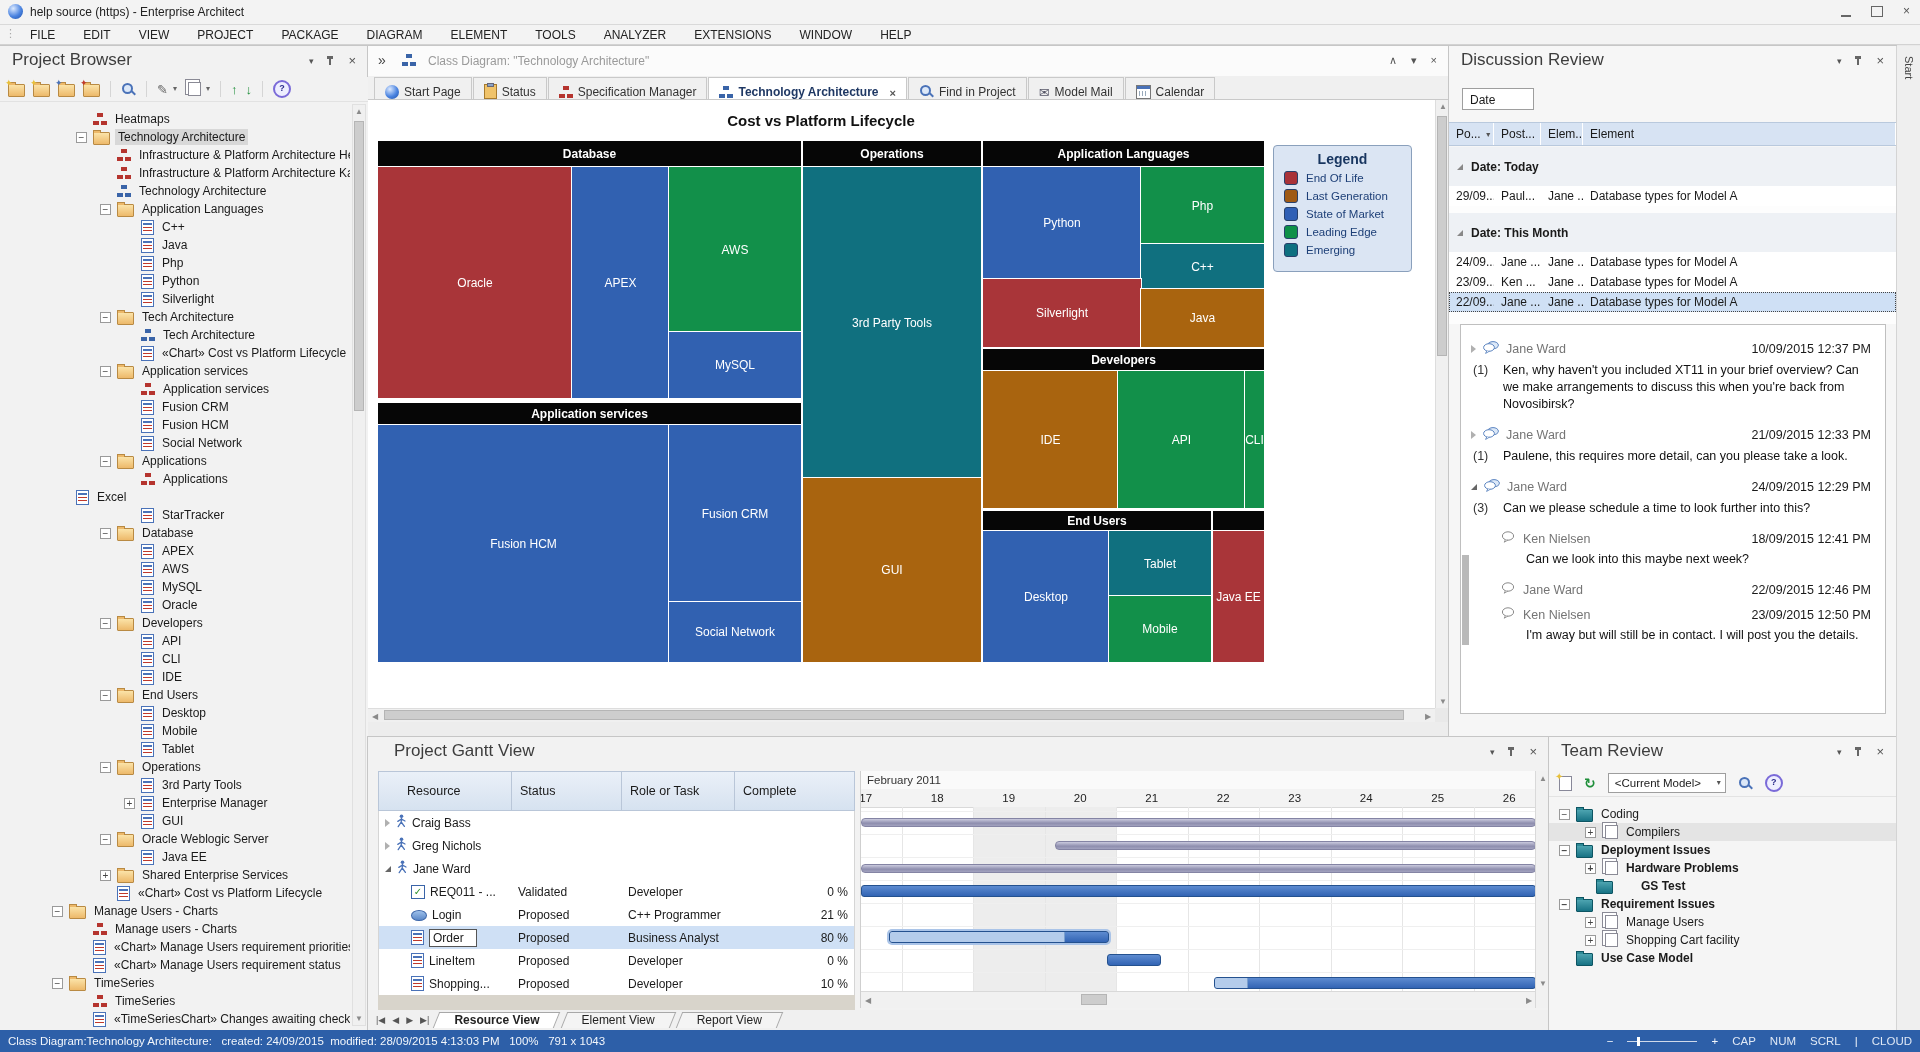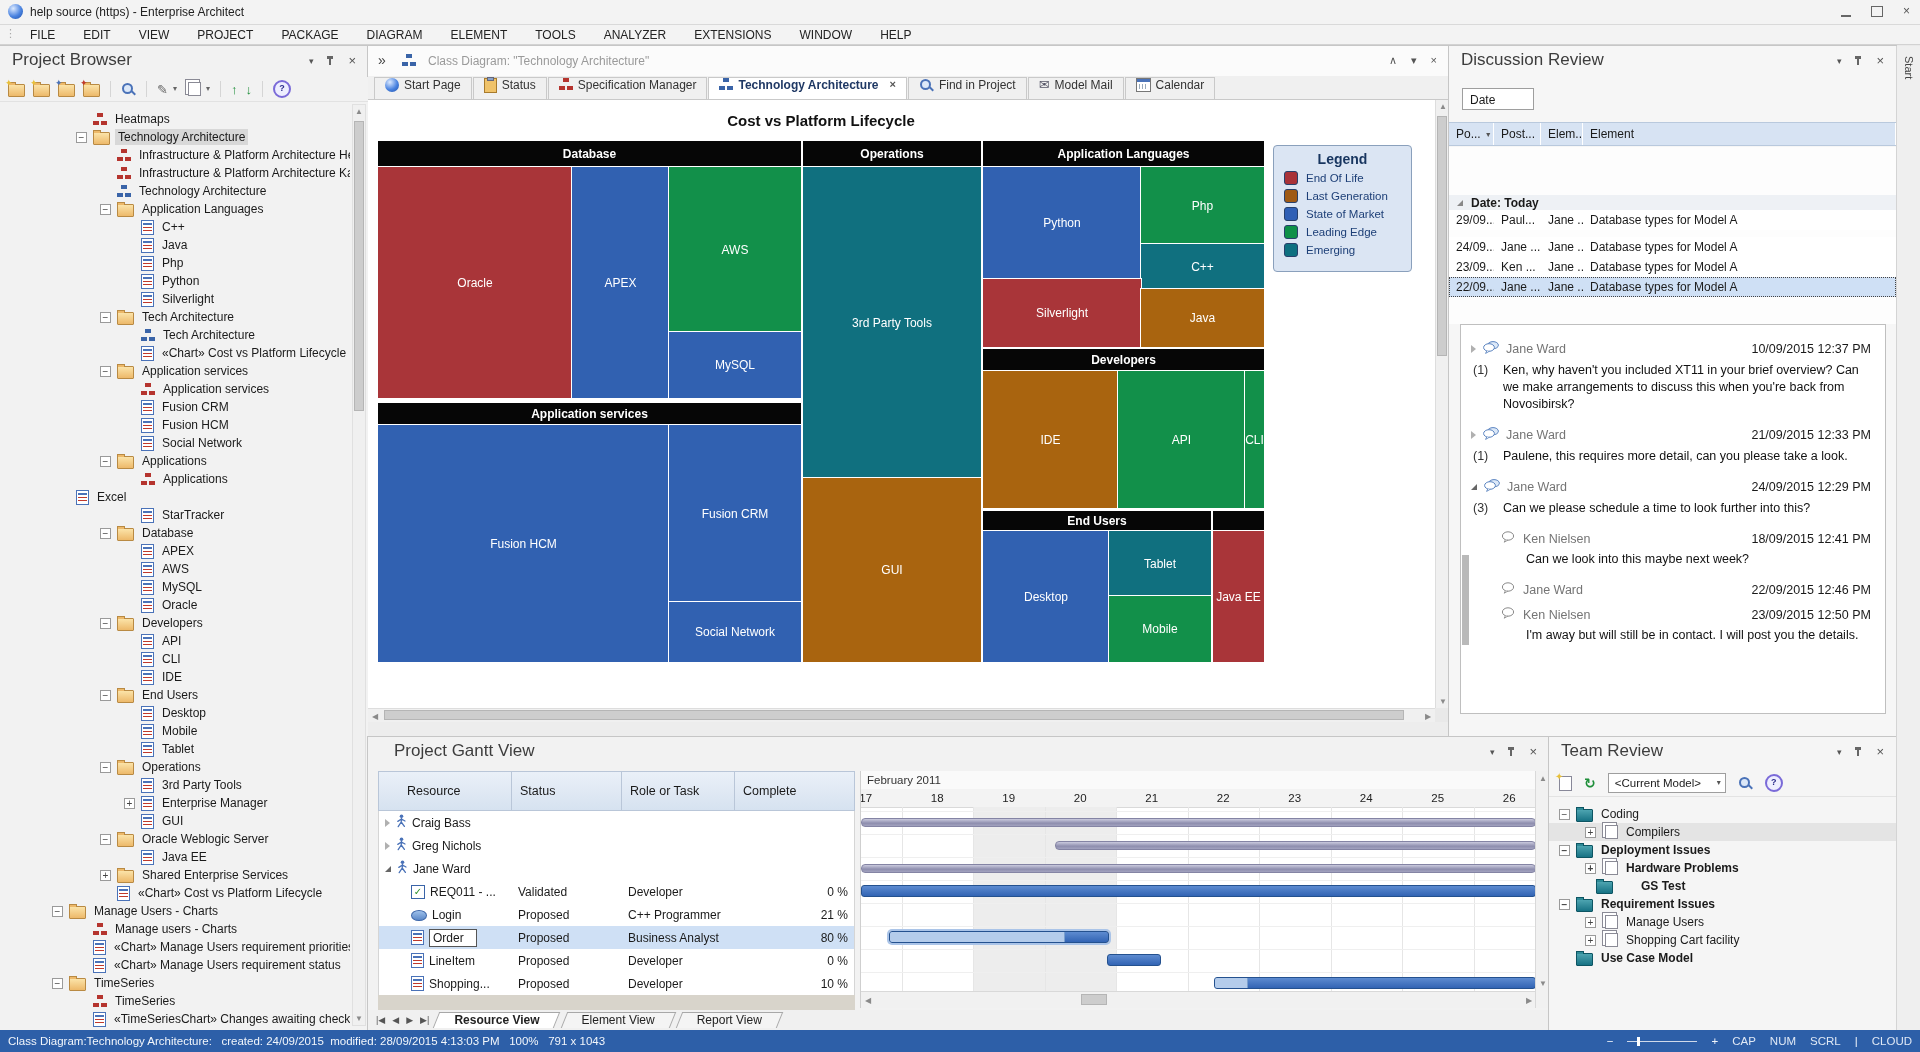--- a/index.html
+++ b/index.html
@@ -80,21 +80,21 @@
   .sarrow{position:absolute;color:#8a8a8a;font-size:8px;width:100%;text-align:center;}
   .sthumb{position:absolute;left:1px;width:10px;background:#cdcdcd;border:1px solid #b5b5b5;box-sizing:border-box;}
   #pbscroll{right:2px;top:58px;width:14px;height:922px;}
   
   #caption{position:absolute;left:368px;top:46px;width:1081px;height:30px;background:#fbfbfb;outline:1px solid #c6c6c6;}
   #caption .chev{position:absolute;left:10px;top:6px;color:#444;font-size:14px;}
   #caption .cico{position:absolute;left:34px;top:8px;}
   #captext{position:absolute;left:60px;top:8px;font-size:12px;color:#9a9a9a;}
   #capctl{position:absolute;right:12px;top:8px;display:flex;gap:14px;color:#555;font-size:11px;}
   #tabrow{position:absolute;left:368px;top:76px;width:1081px;height:24px;background:#f0f0f0;border-bottom:1px solid #c9c9c9;display:flex;align-items:flex-end;padding-left:6px;box-sizing:border-box;}
-  .dtab{display:flex;align-items:flex-start;gap:5px;font-size:12px;padding:0 10px;border:1px solid #c9c9c9;border-bottom:none;background:#f0f0f0;height:22px;box-sizing:border-box;margin-right:1px;color:#333;}
+  .dtab{display:flex;align-items:flex-end;gap:5px;font-size:12px;padding:0 10px;border:1px solid #c9c9c9;border-bottom:none;background:#f0f0f0;height:22px;box-sizing:border-box;margin-right:1px;color:#333;}
   .dtab.active{background:#fff;font-weight:bold;color:#1f3864;}
   .closex{margin-left:6px;color:#555;font-size:11px;}
   #tabnav{position:absolute;right:8px;bottom:4px;color:#777;font-size:11px;letter-spacing:6px;}
   #canvas{position:absolute;left:368px;top:100px;width:1067px;height:608px;background:#fff;overflow:hidden;}
   #tm-title{position:absolute;left:10px;top:12px;width:886px;text-align:center;font-size:15px;font-weight:bold;color:#111;}
   .tm-h{position:absolute;background:#060606;color:#fff;font-weight:bold;font-size:12px;display:flex;align-items:center;justify-content:center;box-shadow:0 0 0 1px #fff;overflow:hidden;}
   .tm-b{position:absolute;color:#fff;font-size:12px;display:flex;align-items:center;justify-content:center;box-shadow:0 0 0 1px #fff;overflow:hidden;}
   #legend{position:absolute;left:905px;top:45px;width:139px;height:127px;background:#dbe5f3;border:1px solid #8aa0bc;border-radius:4px;box-sizing:border-box;}
   #legend .lt{text-align:center;font-weight:bold;color:#17355f;font-size:14px;margin-top:5px;}
   .litem{display:flex;align-items:center;gap:8px;margin:4px 0 0 10px;font-size:11.5px;color:#1d3f77;}
@@ -102,21 +102,21 @@
   #cvscroll{left:1435px;top:100px;width:14px;height:608px;position:absolute;background:#f0f0f0;border-left:1px solid #ddd;}
   #chscroll{left:368px;top:708px;width:1067px;height:14px;position:absolute;background:#f0f0f0;border-top:1px solid #ddd;}
   #cgap{position:absolute;left:368px;top:722px;width:1081px;height:15px;background:#ededed;}
   
   #disc{left:1449px;top:46px;width:447px;height:691px;background:#f6f6f6;}
   #datebox{position:absolute;left:13px;top:42px;width:72px;height:22px;background:#fff;border:1px solid #9e9e9e;font-size:12px;line-height:22px;padding-left:7px;box-sizing:border-box;}
   #dheader{position:absolute;left:0;top:76px;width:447px;height:24px;background:#d7e3f3;border-top:1px solid #b9c9dd;border-bottom:1px solid #b9c9dd;display:grid;grid-template-columns:45px 47px 42px 1fr;box-sizing:border-box;font-size:12px;}
   .dhc{display:flex;align-items:center;gap:4px;padding-left:7px;border-right:1px solid #fff;overflow:hidden;}
   .sortcaret{font-size:7px;color:#555;}
   #dlrows{position:absolute;left:0;top:101px;width:447px;height:177px;background:#fdfdfd;}
-  .dgroup{height:15px;display:flex;align-items:center;font-size:12px;font-weight:bold;background:#eef1f5;padding-left:8px;gap:8px;margin-top:48px;}
+  .dgroup{height:39px;display:flex;align-items:center;font-size:12px;font-weight:bold;background:#eef1f5;padding-left:8px;gap:8px;}
   .dgroup .tri-e{border-bottom-color:#888;}
   .drow{height:20px;display:grid;grid-template-columns:45px 47px 42px 1fr;align-items:center;font-size:12px;background:#fff;}
   .drow span{padding-left:7px;overflow:hidden;white-space:nowrap;}
   .drow.sel{background:#cfe0f5;outline:1px dotted #444;outline-offset:-1px;}
   .dgap{height:7px;}
   #dthread{position:absolute;left:11px;top:278px;width:426px;height:390px;background:#fff;border:1px solid #bfbfbf;box-sizing:border-box;overflow:hidden;padding:6px 14px 0 10px;}
   .msg{margin-top:10px;}
   .mh{display:flex;align-items:center;gap:7px;font-size:12.5px;}
   .auth{color:#757575;}
   .mdate{margin-left:auto;color:#1a1a1a;}
@@ -692,20 +692,24 @@
           <span class="tri-e"></span>
           <span>Date: Today</span>
         </div>
         <div class="drow">
           <span>29/09...</span>
           <span>Paul...</span>
           <span>Jane ...</span>
           <span>Database types for Model A</span>
         </div>
         <div class="dgap"></div>
+        <div class="dgroup">
+          <span class="tri-e"></span>
+          <span>Date: This Month</span>
+        </div>
         <div class="drow">
           <span>24/09...</span>
           <span>Jane ...</span>
           <span>Jane ...</span>
           <span>Database types for Model A</span>
         </div>
         <div class="drow">
           <span>23/09...</span>
           <span>Ken ...</span>
           <span>Jane ...</span>

